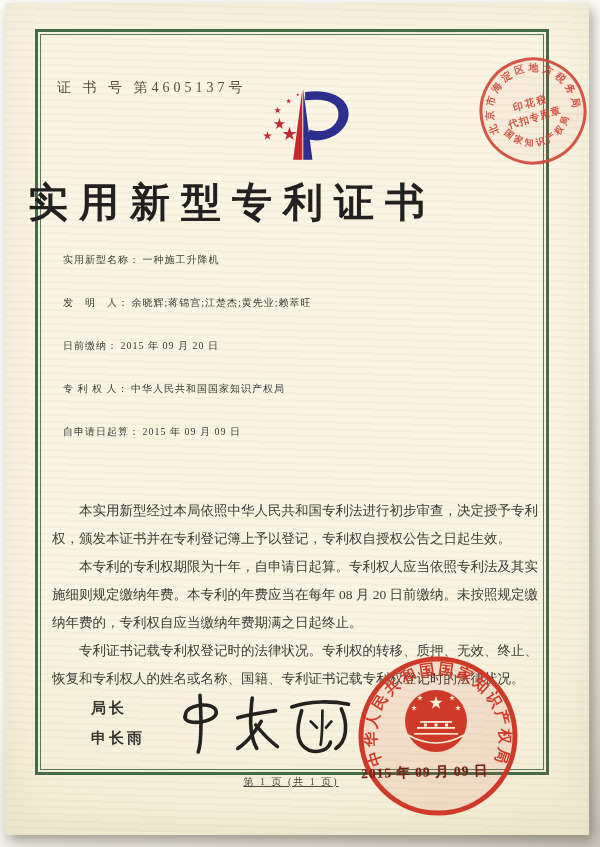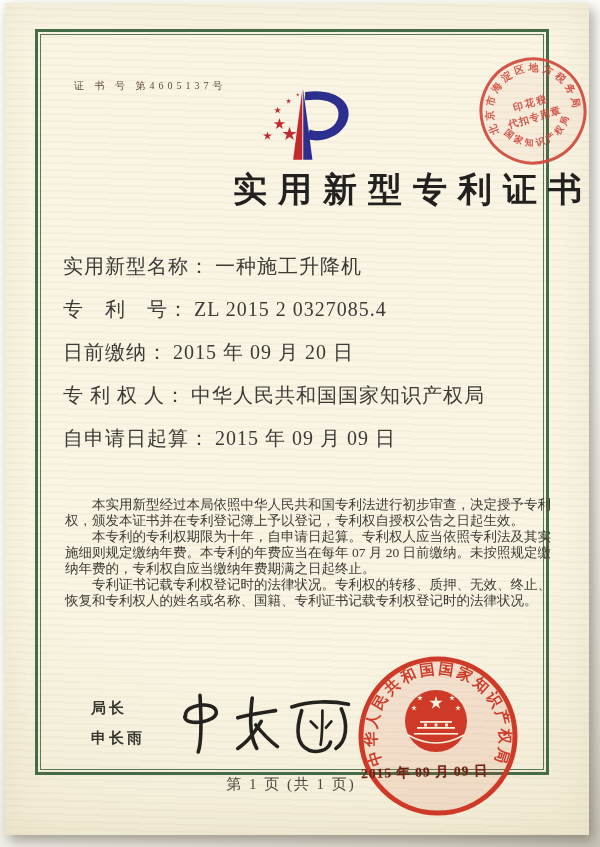--- a/index.html
+++ b/index.html
@@ -17,53 +17,53 @@
   }
   .frame{
     position:absolute;left:30px;top:26px;width:508px;height:740px;
     border:3px solid #456c46;
   }
   .frame-inner{
     position:absolute;left:2px;top:2px;right:2px;bottom:2px;
     border:1px solid #56795a;
   }
   .cert-no{
-    position:absolute;left:69px;top:76px;
-    font-size:10px;color:#5d4c3c;letter-spacing:4px;
+    position:absolute;left:52px;top:76px;
+    font-size:14px;color:#5d4c3c;letter-spacing:4px;
   }
   .logo{position:absolute;left:246px;top:82px;}
   .title{
     position:absolute;left:0;top:160px;width:100%;
-    text-align:right;font-size:34px;font-weight:bold;color:#222120;
-    letter-spacing:11px;margin:4px;text-indent:11px;
+    text-align:left;font-size:40px;font-weight:bold;color:#222120;
+    letter-spacing:11px;margin:12px;text-indent:11px;
   }
   .fields{position:absolute;left:58px;top:250px;width:470px;}
-  .field-row{height:16px;margin-bottom:27px;font-size:20px;color:#3c3b36;white-space:nowrap;}
+  .field-row{height:16px;margin-bottom:27px;font-size:10px;color:#3c3b36;white-space:nowrap;}
   .flabel{letter-spacing:1px;}
   .fvalue{letter-spacing:1px;}
   .body-text{
-    position:absolute;left:60px;top:494px;width:486px;
-    font-size:13.5px;line-height:16px;color:#3d3c35;text-align:justify;
+    position:absolute;left:47px;top:494px;width:486px;
+    font-size:13.5px;line-height:28px;color:#3d3c35;text-align:justify;
   }
   .body-text p{margin:0;text-indent:2em;}
   .sign-block{position:absolute;left:86px;top:696px;
     font-family:Liberation Sans, sans-serif;
     font-size:15px;font-weight:bold;color:#37362f;letter-spacing:3px;}
   .sign-title{margin-bottom:11px;}
   .signature-svg{position:absolute;left:168px;top:682px;}
   .seal-svg{position:absolute;left:343px;top:648px;}
   .seal-date{
     position:absolute;left:356px;top:760px;width:170px;
     font-size:13.5px;font-weight:bold;color:#6d2317;letter-spacing:1px;
     transform:rotate(-1.5deg);text-shadow:0 0 1px rgba(150,40,25,.5);
   }
   .corner-stamp{position:absolute;left:468px;top:48px;transform:rotate(-16deg);opacity:.92;}
   .footer{
     position:absolute;left:0;top:772px;width:572px;text-align:center;
-    font-size:15px;color:#49483f;letter-spacing:2px;
+    font-size:10px;color:#49483f;letter-spacing:2px;text-decoration:underline;
   }
 </style>
 </head>
 <body>
 
 <div class="paper">
 
   <div class="frame">
     <div class="frame-inner"></div>
   </div>
@@ -87,40 +87,40 @@
   </svg>
 
   <h1 class="title">实用新型专利证书</h1>
 
   <div class="fields">
     <div class="field-row">
       <span class="flabel">实用新型名称：</span>
       <span class="fvalue">一种施工升降机</span>
     </div>
     <div class="field-row">
-      <span class="flabel">专　利　号：</span>
-      <span class="fvalue">ZL 2015 2 0327085.4</span>
+      <span class="flabel">发　明　人：</span>
+      <span class="fvalue">余晓辉;蒋锦宫;江楚杰;黄先业;赖萃旺</span>
     </div>
     <div class="field-row">
       <span class="flabel">日前缴纳：</span>
       <span class="fvalue">2015 年 09 月 20 日</span>
     </div>
     <div class="field-row">
       <span class="flabel">专 利 权 人：</span>
       <span class="fvalue">中华人民共和国国家知识产权局</span>
     </div>
     <div class="field-row">
       <span class="flabel">自申请日起算：</span>
       <span class="fvalue">2015 年 09 月 09 日</span>
     </div>
   </div>
 
   <div class="body-text">
     <p>本实用新型经过本局依照中华人民共和国专利法进行初步审查，决定授予专利权，颁发本证书并在专利登记簿上予以登记，专利权自授权公告之日起生效。</p>
-    <p>本专利的专利权期限为十年，自申请日起算。专利权人应当依照专利法及其实施细则规定缴纳年费。本专利的年费应当在每年 07 月 20 日前缴纳。未按照规定缴纳年费的，专利权自应当缴纳年费期满之日起终止。</p>
+    <p>本专利的专利权期限为十年，自申请日起算。专利权人应当依照专利法及其实施细则规定缴纳年费。本专利的年费应当在每年 08 月 20 日前缴纳。未按照规定缴纳年费的，专利权自应当缴纳年费期满之日起终止。</p>
     <p>专利证书记载专利权登记时的法律状况。专利权的转移、质押、无效、终止、恢复和专利权人的姓名或名称、国籍、专利证书记载专利权登记时的法律状况。</p>
   </div>
 
   <div class="sign-block">
     <div class="sign-title">局长</div>
     <div class="sign-name">申长雨</div>
   </div>
 
   <svg class="signature-svg" width="180" height="80" viewBox="0 0 200 80">
     <g fill="none" stroke="#23221f" stroke-width="4" stroke-linecap="round">

